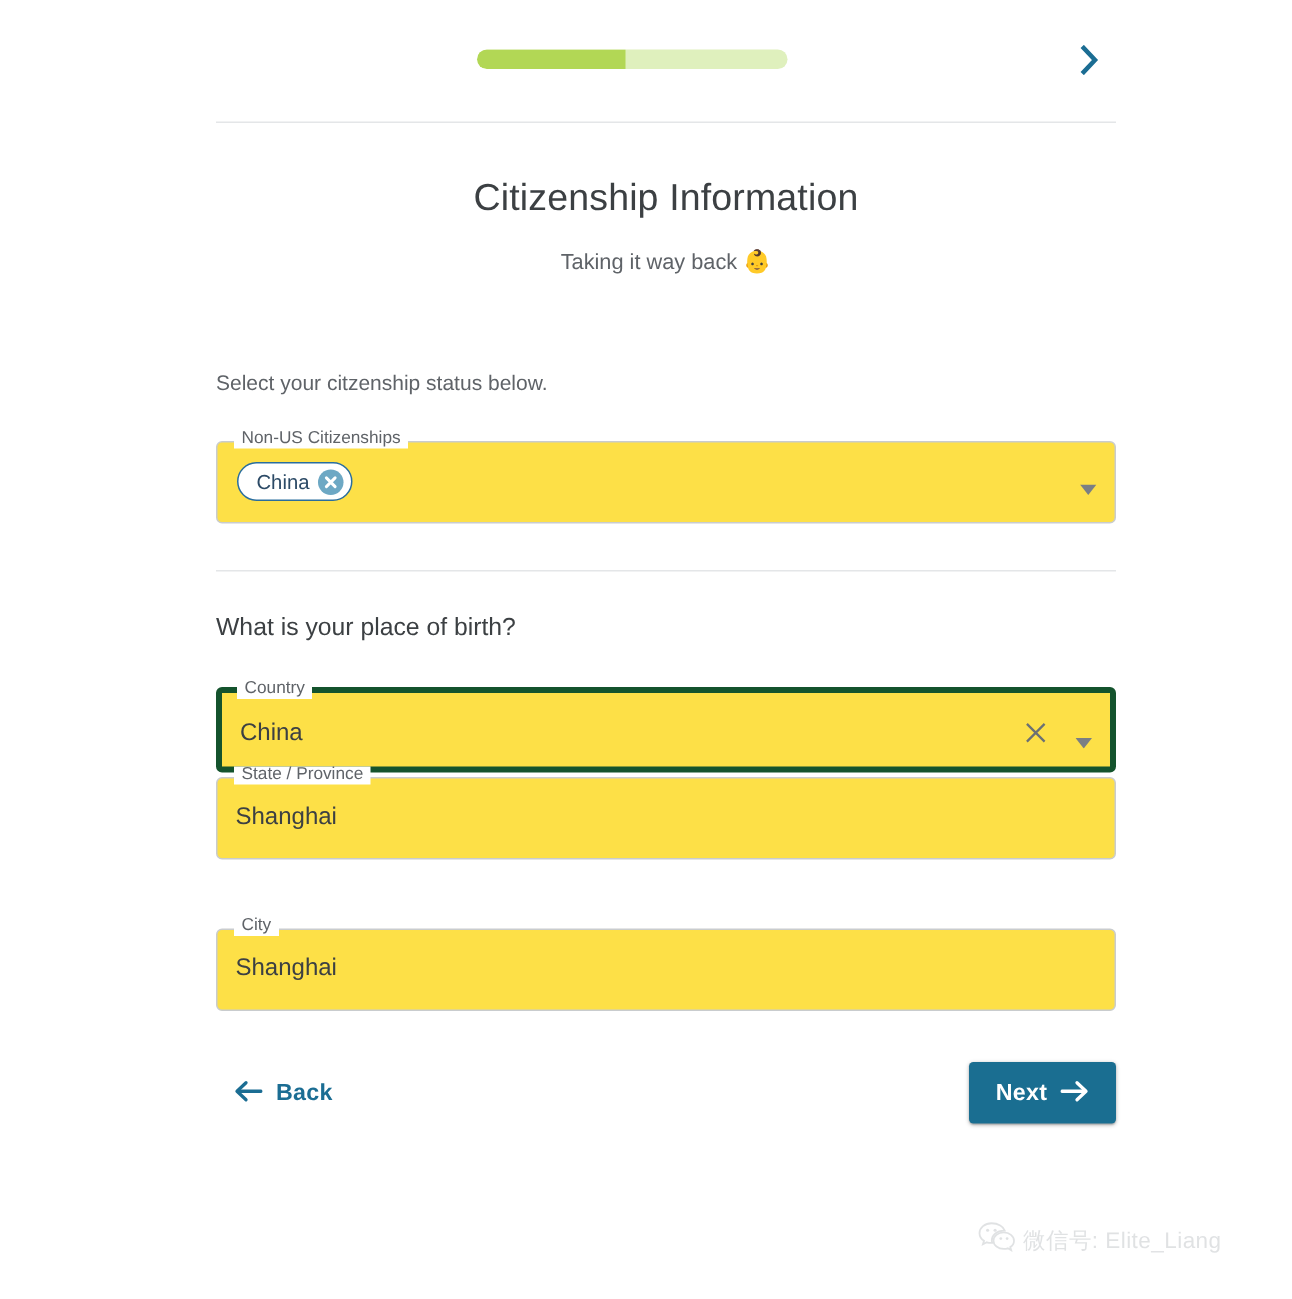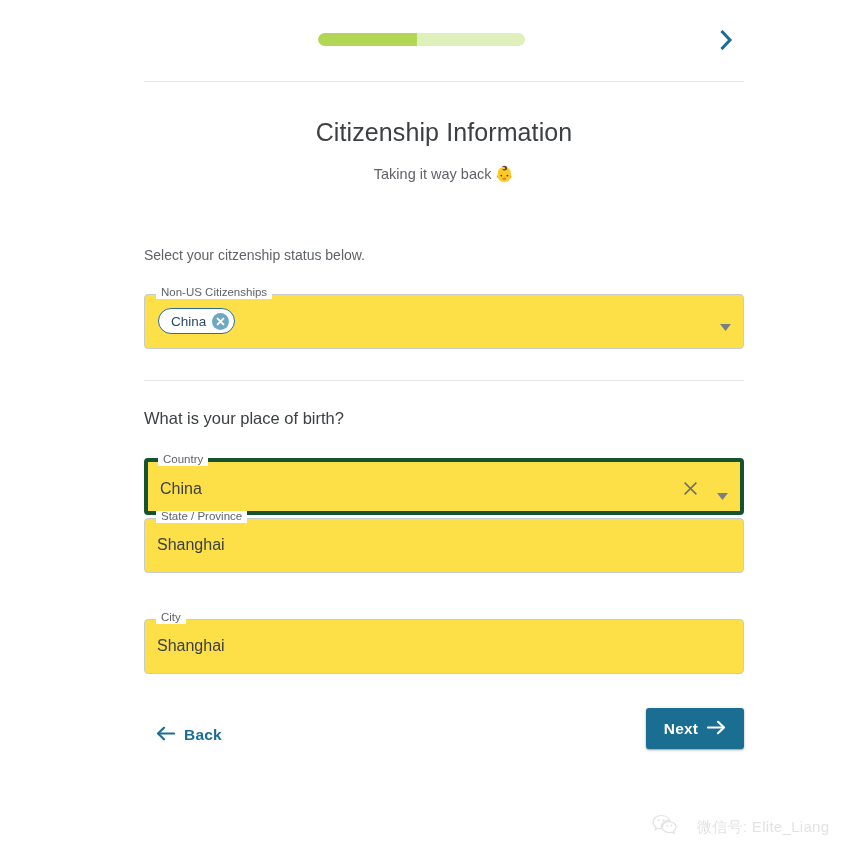--- a/index.html
+++ b/index.html
@@ -215,21 +215,21 @@
     top: 17px;
   }
 
   
   .back-btn {
     position: absolute;
     left: 104px;
     top: 714px;
     height: 30px;
     display: flex;
-    align-items: flex-end;
+    align-items: center;
     gap: 9px;
     background: none;
     border: none;
     padding: 0 4px;
     cursor: pointer;
     font-family: inherit;
   }
   .back-label {
     font-size: 15.5px;
     font-weight: 700;
@@ -260,21 +260,21 @@
     letter-spacing: 0.2px;
   }
 
   
   .watermark {
     position: absolute;
     left: 604px;
     top: 814px;
     display: flex;
     align-items: center;
-    gap: 19px;
+    gap: 4px;
     opacity: 0.30;
   }
   .watermark-text {
     font-size: 15px;
     color: #9aa0a6;
     letter-spacing: 0.3px;
     white-space: nowrap;
   }
   .wechat-icon { display: block; }
 </style>

